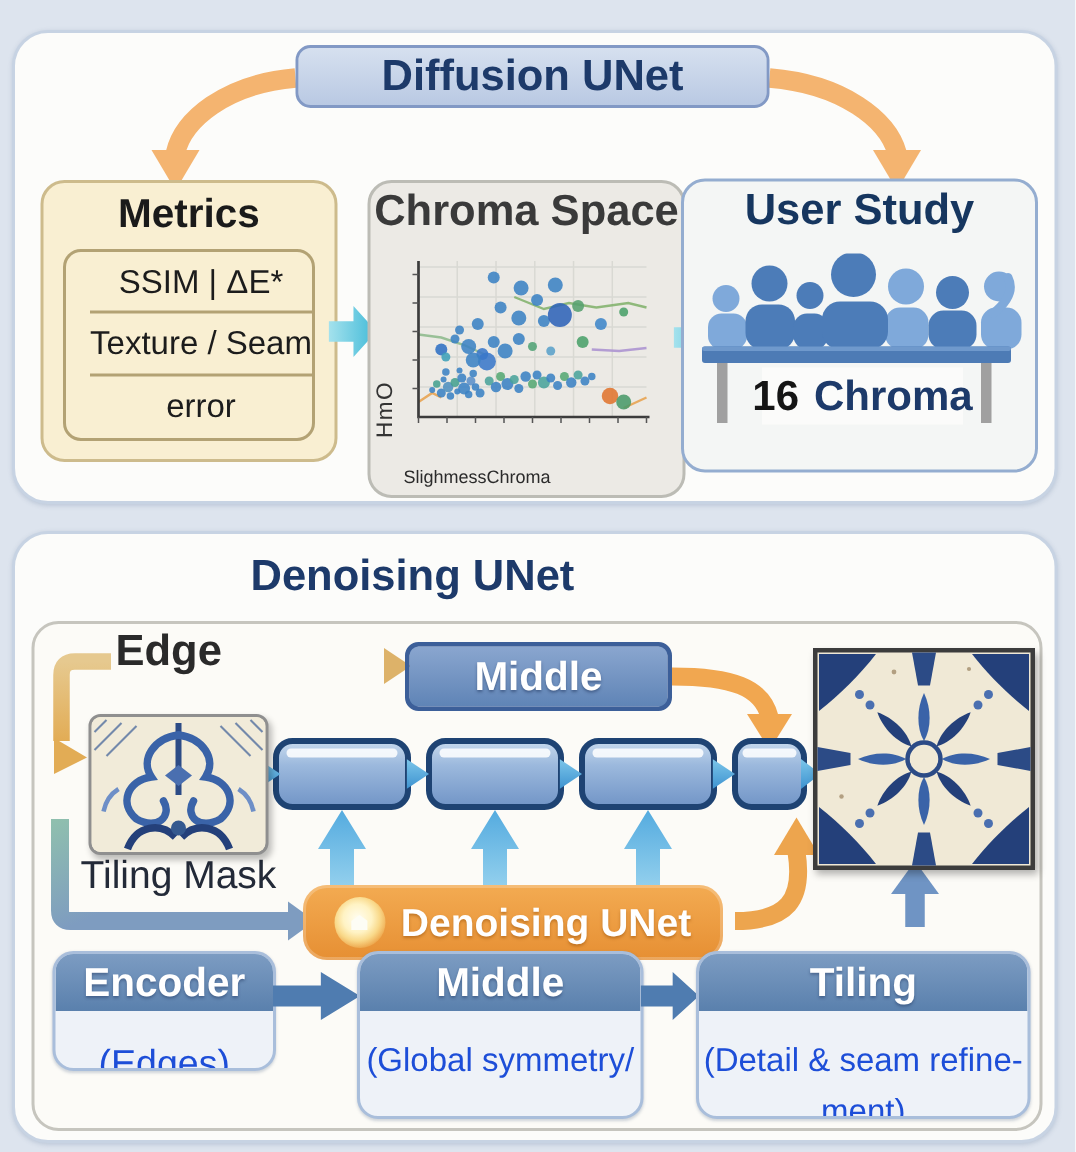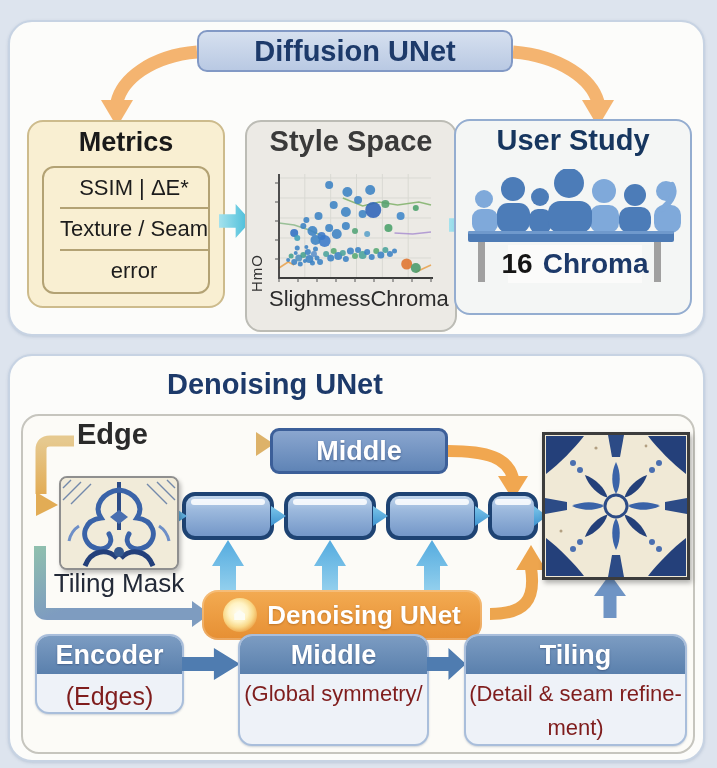--- a/index.html
+++ b/index.html
@@ -28,22 +28,22 @@
   .cyan-arrow{position:absolute;background:linear-gradient(90deg,#a5e2ed,#41bad8);
     clip-path:polygon(0 30%,52% 30%,52% 0,100% 50%,52% 100%,52% 70%,0 70%);}
   #cyan1{left:209px;top:182px;width:32px;height:34px;}
   #cyan2{left:439px;top:186px;width:34px;height:34px;}
   #style-box{left:235px;top:98px;width:212px;height:212px;box-sizing:border-box;
     background:#eceae5;border:2px solid #bcbcb5;border-radius:16px;}
   .style-title{text-align:center;margin-top:3px;font-size:29px;font-weight:bold;color:#3a3a3a;}
   #scatter-svg{position:absolute;left:14px;top:44px;}
   .ylab{position:absolute;left:1px;top:170px;transform:rotate(-90deg);transform-origin:left top;
     font-size:15px;color:#333;letter-spacing:1px;}
-  .xlabs{position:absolute;left:22px;right:10px;bottom:18px;display:flex;justify-content:space-between;
-    font-size:22px;color:#2b2b2b;}
+  .xlabs{position:absolute;left:22px;right:10px;bottom:5px;display:flex;
+    font-size:12px;color:#2b2b2b;}
   #user-box{left:444px;top:97px;width:238px;height:196px;box-sizing:border-box;
     background:#f4f6f5;border:2px solid #94add0;border-radius:16px;}
   .user-title{text-align:center;margin-top:3px;font-size:29px;font-weight:bold;color:#16365f;}
   #people-svg{position:absolute;left:10px;top:48px;}
   .ratings{position:absolute;left:52px;top:124px;width:134px;height:38px;background:#fbfbfa;
     display:flex;align-items:center;justify-content:center;gap:10px;font-size:28px;font-weight:bold;}
   .ratings .num{color:#151515;} .ratings .word{color:#1d3a6a;}
 
   
   #bp-title{left:157px;top:12px;font-size:29px;font-weight:bold;color:#1d3a6a;}
@@ -80,21 +80,21 @@
   .lamp::after{content:"";position:absolute;left:11px;top:12px;width:11px;height:10px;background:#fdfdf5;
     clip-path:polygon(50% 0,100% 40%,100% 100%,0 100%,0 40%);}
   .stage{position:absolute;top:278px;box-sizing:border-box;border:2px solid #a9bedb;border-radius:14px;
     background:#eef2f8;overflow:hidden;box-shadow:0 1px 2px rgba(100,120,150,.3);}
   #stage-0{left:25px;width:149px;height:80px;}
   #stage-1{left:228px;width:191px;height:112px;}
   #stage-2{left:454px;width:223px;height:112px;}
   .stage-header{height:38px;background:linear-gradient(180deg,#7c9cc2,#5a80ad);color:#fff;
     font-size:27px;font-weight:bold;display:flex;align-items:center;justify-content:center;
     text-shadow:0 1px 2px rgba(30,50,90,.45);}
-  .stage-body{font-size:22px;color:#7f1d1d;text-align:center;line-height:34px;padding-top:3px;}
+  .stage-body{font-size:22px;color:#1d4ed8;text-align:center;line-height:34px;padding-top:3px;margin-top:13px;}
   #stage-0 .stage-body{font-size:25px;line-height:38px;}
   .stage-arrow{position:absolute;top:292px;height:32px;background:#4f7cb0;
     clip-path:polygon(0 28%,55% 28%,55% 0,100% 50%,55% 100%,55% 72%,0 72%);}
   #sa1{left:172px;width:58px;} #sa2{left:417px;width:39px;}
 </style>
 </head>
 <body>
 
 <div id="screen">
 
@@ -116,21 +116,21 @@
       <div class="metrics-list">
         <div class="metric-row">SSIM | ΔE*</div>
         <div class="metric-row">Texture / Seam</div>
         <div class="metric-row">error</div>
       </div>
     </div>
 
     <div id="cyan1" class="cyan-arrow z1"></div>
 
     <div id="style-box" class="z1">
-      <div class="style-title">Style Space</div>
+      <div class="style-title">Chroma Space</div>
       <svg id="scatter-svg" width="184" height="132" viewBox="0 0 184 132">
           <line x1="43.84" y1="8" x2="43.84" y2="112" stroke="#d9d9d3" stroke-width="1"></line>
           <line x1="69.68" y1="8" x2="69.68" y2="112" stroke="#d9d9d3" stroke-width="1"></line>
           <line x1="95.52" y1="8" x2="95.52" y2="112" stroke="#d9d9d3" stroke-width="1"></line>
           <line x1="121.36000000000001" y1="8" x2="121.36000000000001" y2="112" stroke="#d9d9d3" stroke-width="1"></line>
           <line x1="147.2" y1="8" x2="147.2" y2="112" stroke="#d9d9d3" stroke-width="1"></line>
           <line x1="18" y1="92" x2="170" y2="92" stroke="#d9d9d3" stroke-width="1"></line>
           <line x1="18" y1="72" x2="170" y2="72" stroke="#d9d9d3" stroke-width="1"></line>
           <line x1="18" y1="52" x2="170" y2="52" stroke="#d9d9d3" stroke-width="1"></line>
           <line x1="18" y1="32" x2="170" y2="32" stroke="#d9d9d3" stroke-width="1"></line>

